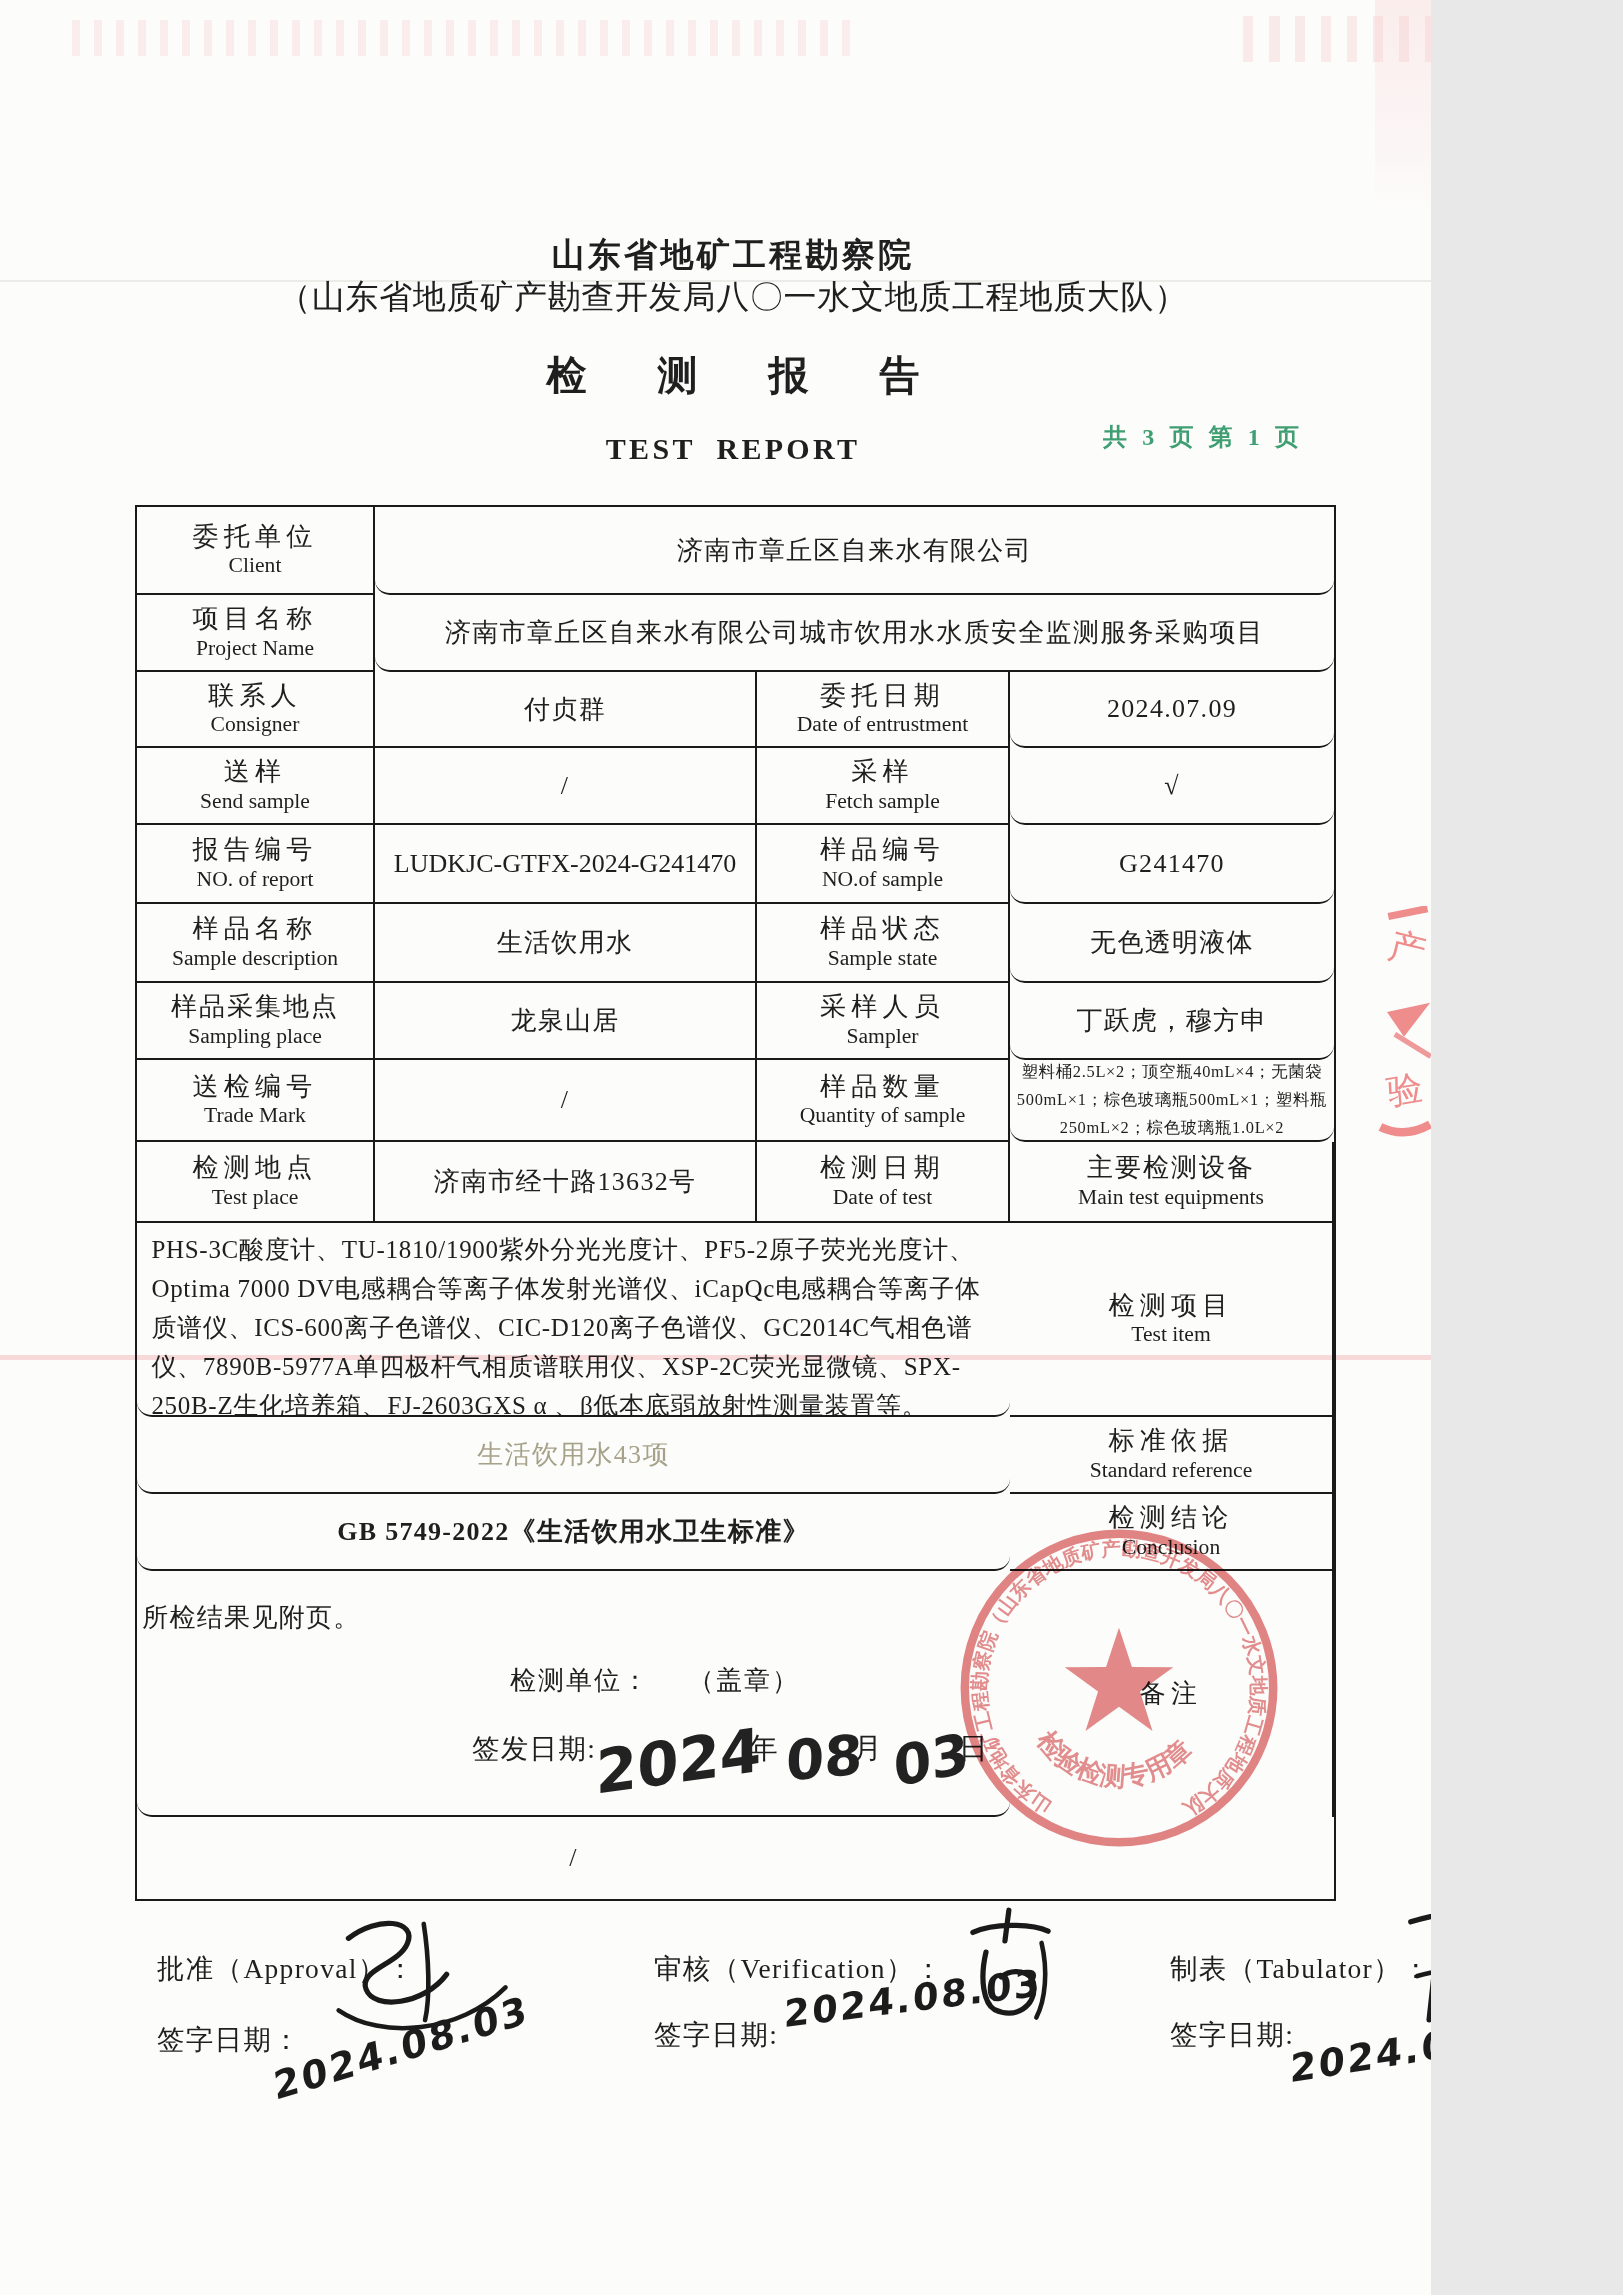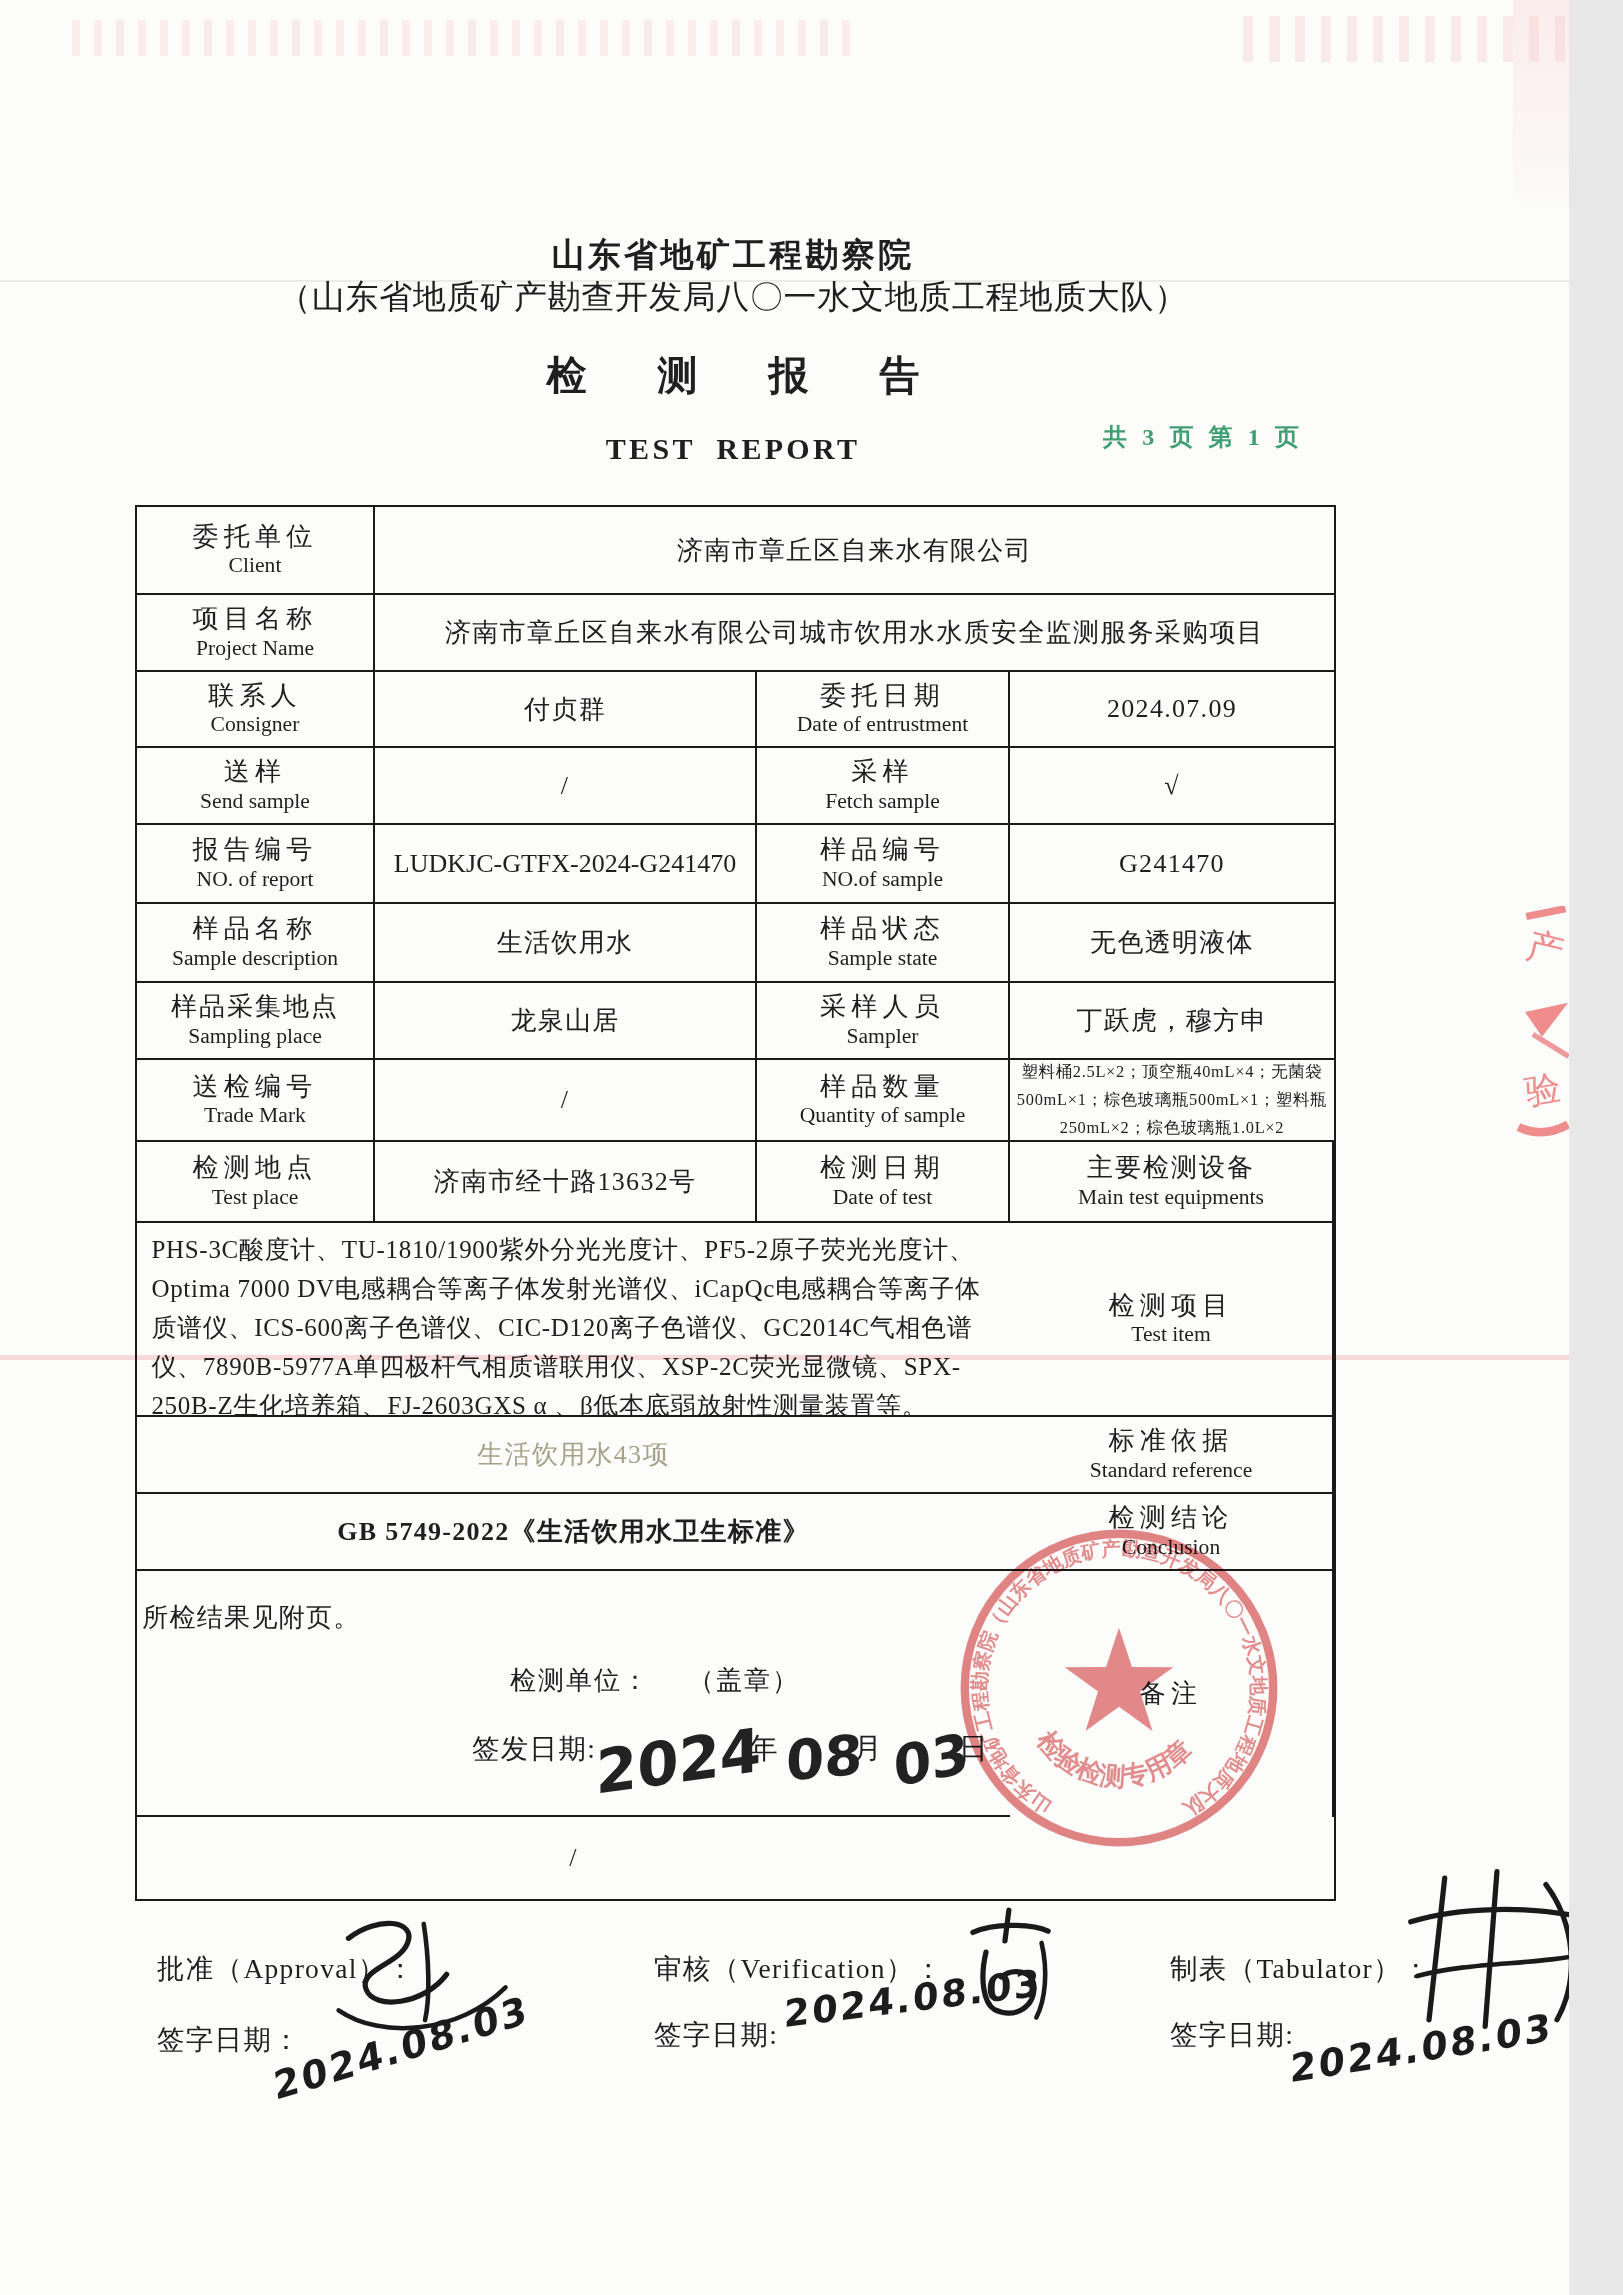--- a/index.html
+++ b/index.html
@@ -1,16 +1,16 @@
 <!DOCTYPE html>
 <html style="font-size:10.5px"><head>
 <meta charset="utf-8">
 <style>
   html,body{margin:0;padding:0;background:#e8e8e8;}
-  .page{position:relative;width:1569px;height:2295px;background:#fcfcfb;overflow:hidden;
+  .page{position:relative;width:1431px;height:2295px;background:#fcfcfb;overflow:hidden;
         font-family:"Liberation Serif",serif;color:#1f1f1f;}
   
   .scan-pink-top{position:absolute;left:72px;top:19.6px;width:785px;height:36px;opacity:.28;
       background:repeating-linear-gradient(90deg,rgba(235,150,150,.55) 0 7.9px,rgba(235,150,150,0) 7.9px 22px);}
   .scan-pink-top2{position:absolute;left:1243px;top:16.4px;width:380px;height:46px;opacity:.26;
       background:repeating-linear-gradient(90deg,rgba(235,140,140,.6) 0 10.5px,rgba(235,140,140,0) 10.5px 26px);}
   .scan-pink-corner{position:absolute;right:0;top:0;width:56px;height:209px;opacity:.22;
       background:linear-gradient(180deg,#f3b9b9,#f8dede 70%,transparent);}
   .scan-gray-line{position:absolute;left:0;top:280px;width:100%;height:2px;background:#d9d9d6;opacity:.5;}
   .scan-pink-band{position:absolute;left:0;top:1355px;width:100%;height:4.6px;background:#efb5b5;opacity:.5;}
@@ -22,21 +22,21 @@
   .report-title-en{top:432px;font-size:30px;font-weight:700;letter-spacing:3.3px;word-spacing:10.5px;}
   .page-num{position:absolute;left:1103px;top:421px;font-size:24px;color:#3f9e72;letter-spacing:4.6px;font-weight:600;}
   
   .tbl{position:absolute;left:135px;top:505px;display:grid;
        grid-template-columns:238px 382px 253px 324px;
        grid-template-rows:88px 77px 76px 77px 79px 79px 77px 82px 81px 194px 77px 77px 246px 82px;
        border:2.6px solid #1a1a1a;background:transparent;}
   .cell{border-right:2px solid #1a1a1a;border-bottom:2px solid #1a1a1a;
         display:flex;flex-direction:column;align-items:center;justify-content:center;
         text-align:center;overflow:hidden;}
-  .nbr{border-right:none;}.nbb{border-bottom:none;}
+  .nbr{border-right:none;border-radius:15px;}.nbb{border-bottom:none;}
   .c3{grid-column:span 3;}
   .lz{font-size:26px;letter-spacing:5.2px;line-height:1.25;}
   .le{font-size:21.6px;letter-spacing:0;line-height:1.2;}
   .val{font-size:26px;letter-spacing:1.3px;}
   .qty div{font-size:16.4px;line-height:1.7;letter-spacing:0.7px;}
   .equip{align-items:flex-start;justify-content:flex-start;text-align:left;padding:6.5px 10.5px 6.5px 14.4px;}
   .equip .val{font-size:25px;line-height:1.56;letter-spacing:0.7px;text-align:left;}
   .faded{color:#a6a28a;}
   .concl{position:relative;display:block;}
   .concl-note{position:absolute;left:5.2px;top:29px;font-size:26px;letter-spacing:1.3px;}

